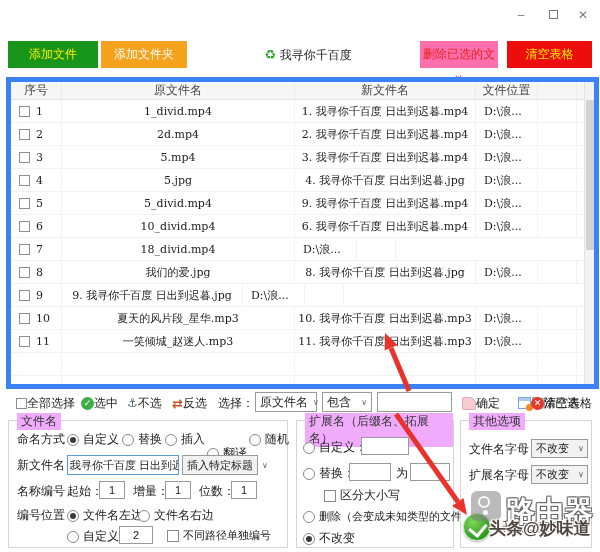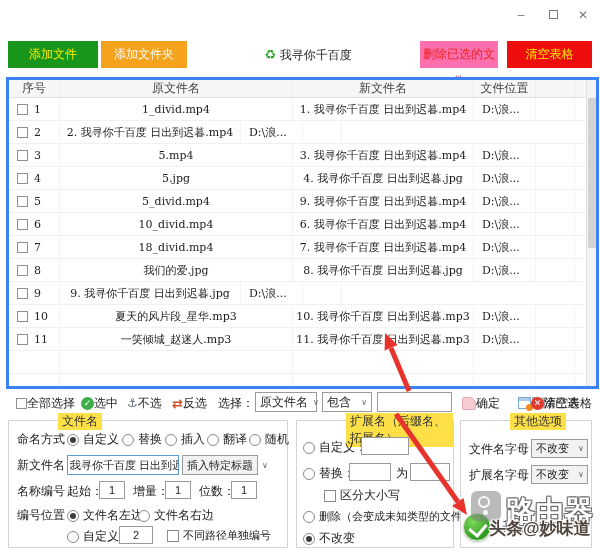--- a/index.html
+++ b/index.html
@@ -19,21 +19,21 @@
   .toolbar { position:absolute; top:41px; left:0; right:0; height:27px; }
   .tbtn { position:absolute; top:0; height:27px; line-height:27px; text-align:center; font-size:12px; cursor:pointer; }
   .btn-green { left:8px; width:90px; background:#18961b; color:#ffee00; }
   .btn-orange { left:101px; width:86px; background:#f5a31d; color:#ffffff; }
   .swapbtn { left:253px; width:110px; color:#222; background:transparent; }
   .swapbtn .ric { color:#2aa12a; font-weight:bold; margin-right:4px; font-size:13px; }
   .btn-pink { left:420px; width:78px; background:#fd6fad; color:#e82222; }
   .btn-red { left:507px; width:85px; background:#ee0d0d; color:#ffee00; }
 
   
-  .table { position:absolute; top:77px; left:6px; width:593px; height:312px; border:3px solid #3b82f6; background:#fff; overflow:hidden; }
+  .table { position:absolute; top:77px; left:6px; width:593px; height:312px; border:5px solid #3b82f6; background:#fff; overflow:hidden; }
   .thead { display:flex; height:18px; background:#f6f6f6; border-bottom:1px solid #e2e2e2; color:#444; align-items:center; }
   .thead .hc { height:100%; line-height:17px; text-align:center; border-right:1px solid #ececec; overflow:hidden; white-space:nowrap; }
   .trow { display:flex; height:23px; border-bottom:1px solid #f1f1f1; align-items:center; background:#fff; }
   .c { height:100%; display:flex; align-items:center; border-right:1px solid #f3f3f3; overflow:hidden; white-space:nowrap; }
   .w1 { width:51px; } .w2 { width:233px; } .w3 { width:181px; } .w4 { width:62px; } .w5 { width:39px; } .w6 { flex:1; border-right:none; }
   .c.center { justify-content:center; }
   .fname { font-family:"DejaVu Serif","Liberation Serif",serif; font-size:11px; color:#1c1c1c; }
   .cb { display:inline-block; width:11px; height:11px; border:1px solid #8f8f8f; background:#fff; margin:0 6px 0 8px; flex:none; }
   .rownum { font-family:"DejaVu Serif",serif; font-size:11px; color:#222; }
   .vscroll { position:absolute; top:0; right:0; bottom:0; width:10px; background:#f3f3f3; border-left:1px solid #e2e2e2; }
@@ -50,21 +50,21 @@
   .combo { border:1px solid #9a9a9a; background:#fff; height:20px; padding:0 4px; display:flex; align-items:center; justify-content:space-between; cursor:pointer; }
   .combo .chev { color:#666; font-size:8px; margin-left:5px; }
   .txtin { border:1px solid #9a9a9a; background:#fff; height:20px; }
   .thumbic { width:14px; height:13px; background:#f8ccd3; border:1px solid #e3a7b4; border-radius:2px 7px 2px 2px; flex:none; }
   .winic { width:13px; height:12px; border:1px solid #7ba7d4; background:#fff; position:relative; flex:none; }
   .winic::before { content:""; position:absolute; top:0; left:0; right:0; height:3px; background:#aecbe9; }
   .winic::after { content:""; position:absolute; right:-3px; bottom:-3px; width:7px; height:7px; border-radius:50%; background:#f08a1e; }
 
   
   .gbox { position:absolute; border:1px solid #d5d5d5; background:#fff; }
-  .gbox .legend { position:absolute; top:-8px; left:8px; background:#fde047; padding:0 4px; color:#333; font-size:12px;margin-left:41px; }
+  .gbox .legend { position:absolute; top:-8px; left:8px; background:#f0abfc; padding:0 4px; color:#333; font-size:12px; }
   .gr { position:absolute; display:flex; align-items:center; gap:4px; white-space:nowrap; }
   .radio { display:inline-block; width:12px; height:12px; border:1px solid #8a8a8a; border-radius:50%; background:#fff; position:relative; flex:none; }
   .radio.sel::after { content:""; position:absolute; left:2px; top:2px; width:6px; height:6px; border-radius:50%; background:#3c3c3c; }
   .chk { display:inline-block; width:12px; height:12px; border:1px solid #8a8a8a; background:#fff; flex:none; }
   .nin { border:1px solid #9a9a9a; height:18px; text-align:center; font-size:11px; line-height:16px; background:#fff; }
 
   .newname-input { border:1px solid #5a9bd5; width:112px; height:20px; line-height:18px; font-size:11px; padding:0 2px; overflow:hidden; white-space:nowrap; }
   .ins-combo { width:76px; height:20px; font-size:11px; background:#f2f2f2; }
 
   .ext-small { font-size:11px; }
@@ -126,20 +126,21 @@
           <div class="c w3 center fname">1. 我寻你千百度 日出到迟暮.mp4</div>
           <div class="c w4 fname" style="padding-left:8px">D:\浪...</div>
           <div class="c w5"></div>
           <div class="c w6"></div>
         </div>
         <div class="trow">
           <div class="c w1">
             <span class="cb"></span>
             <span class="rownum">2</span>
           </div>
+          <div class="c w2 center fname">2d.mp4</div>
           <div class="c w3 center fname">2. 我寻你千百度 日出到迟暮.mp4</div>
           <div class="c w4 fname" style="padding-left:8px">D:\浪...</div>
           <div class="c w5"></div>
           <div class="c w6"></div>
         </div>
         <div class="trow">
           <div class="c w1">
             <span class="cb"></span>
             <span class="rownum">3</span>
           </div>
@@ -181,21 +182,20 @@
           <div class="c w4 fname" style="padding-left:8px">D:\浪...</div>
           <div class="c w5"></div>
           <div class="c w6"></div>
         </div>
         <div class="trow">
           <div class="c w1">
             <span class="cb"></span>
             <span class="rownum">7</span>
           </div>
           <div class="c w2 center fname">18_divid.mp4</div>
-          <div class="c w3 center fname">7. 我寻你千百度 日出到迟暮.mp4</div>
           <div class="c w4 fname" style="padding-left:8px">D:\浪...</div>
           <div class="c w5"></div>
           <div class="c w6"></div>
         </div>
         <div class="trow">
           <div class="c w1">
             <span class="cb"></span>
             <span class="rownum">8</span>
           </div>
           <div class="c w2 center fname">我们的爱.jpg</div>
@@ -314,21 +314,21 @@
         <span>自定义</span>
       </div>
     <div class="gr" style="left:113px; top:10px">
         <span class="radio"></span>
         <span>替换</span>
       </div>
     <div class="gr" style="left:156px; top:10px">
         <span class="radio"></span>
         <span>插入</span>
       </div>
-    <div class="gr" style="left:198px; top:10px">
+    <div class="gr" style="left:198px; top:24px">
         <span class="radio"></span>
         <span>翻译</span>
       </div>
     <div class="gr" style="left:240px; top:10px">
         <span class="radio"></span>
         <span>随机</span>
       </div>
 
     <div class="gr" style="left:8px; top:36px">
         <span>新文件名：</span>

